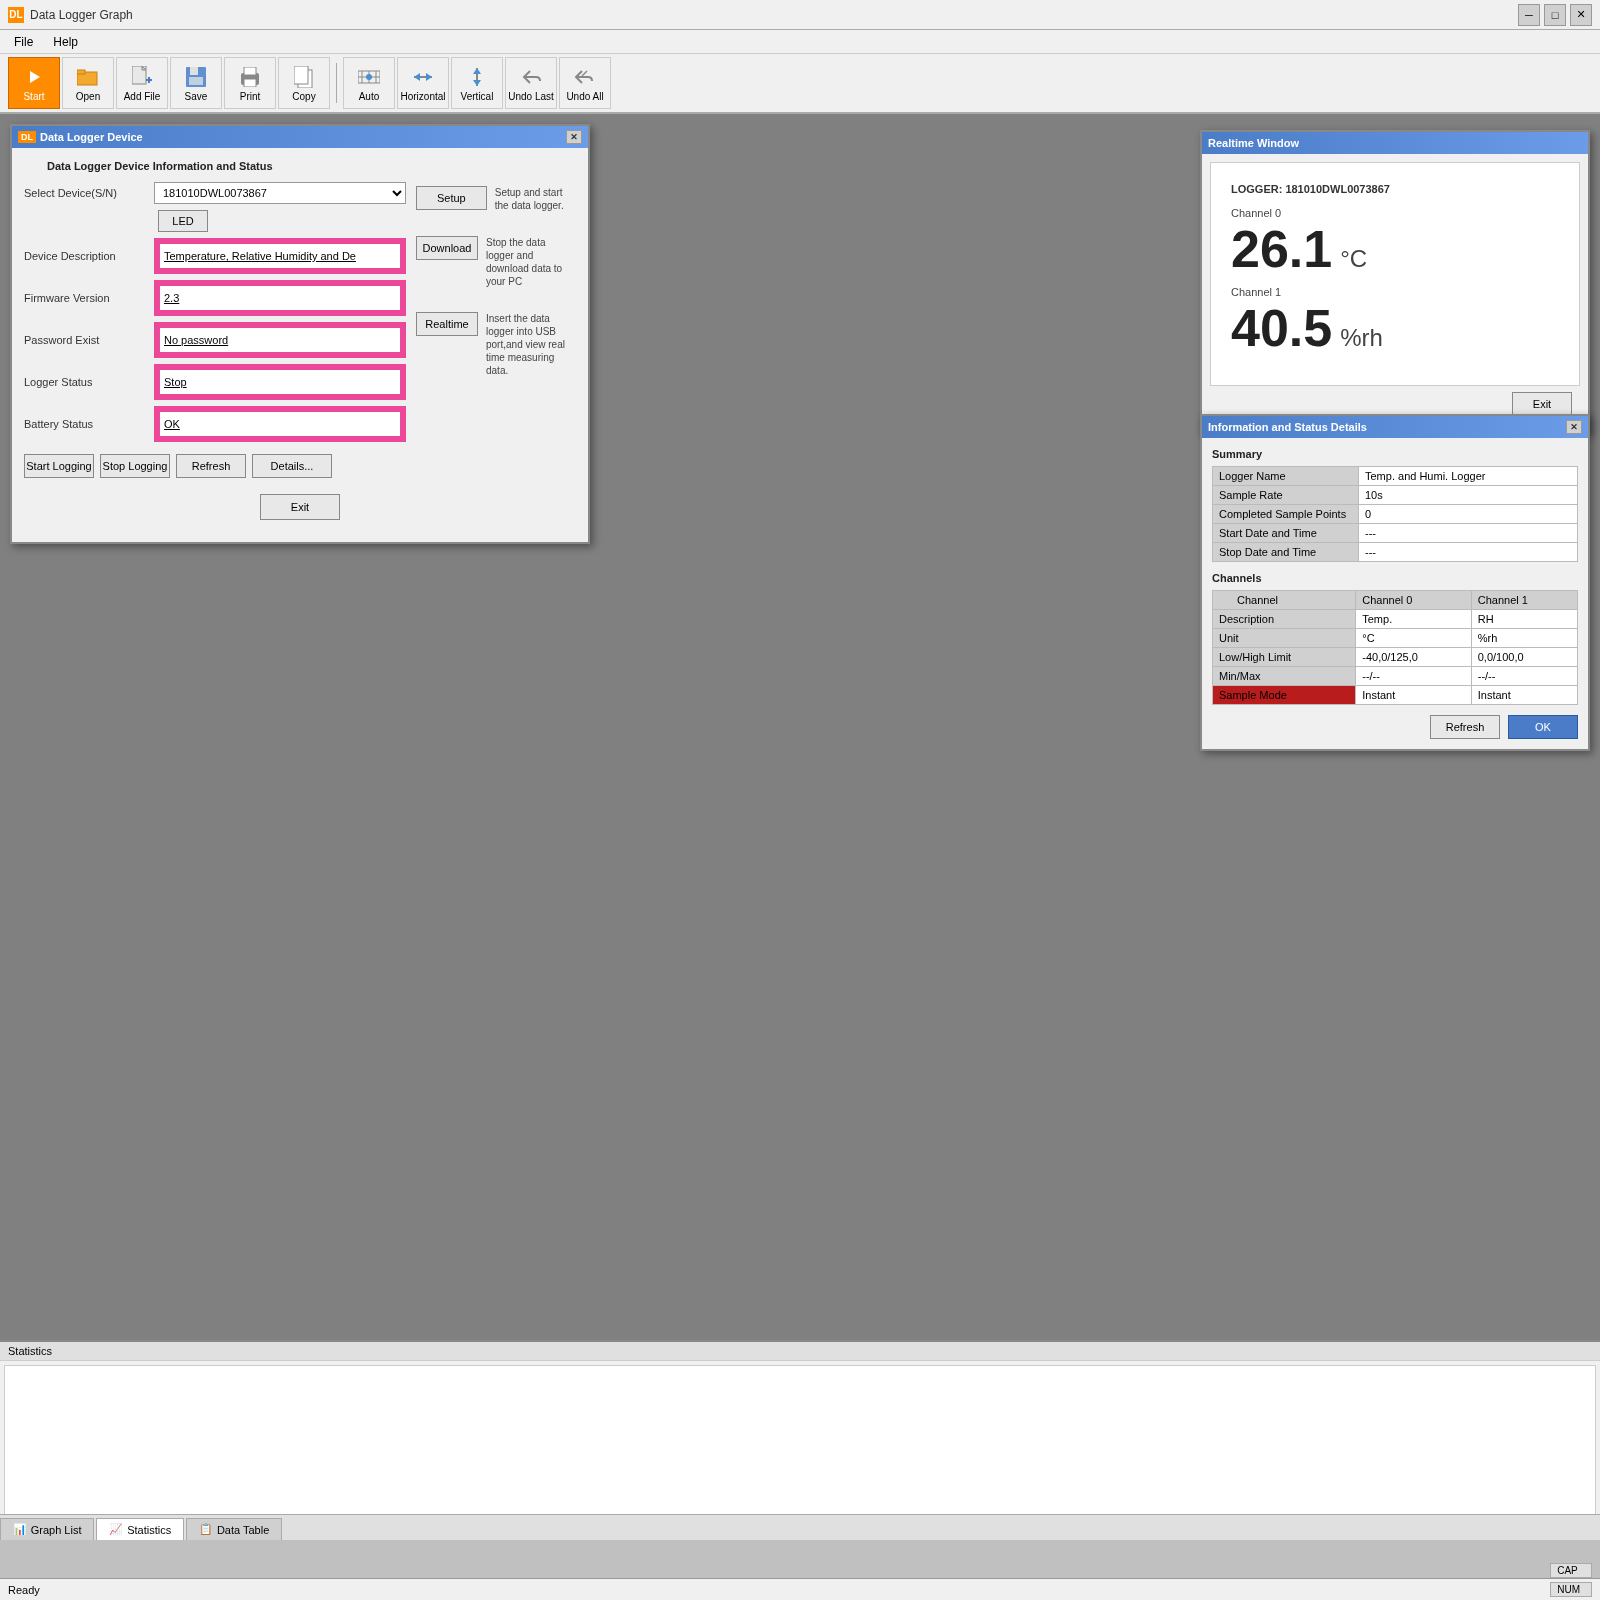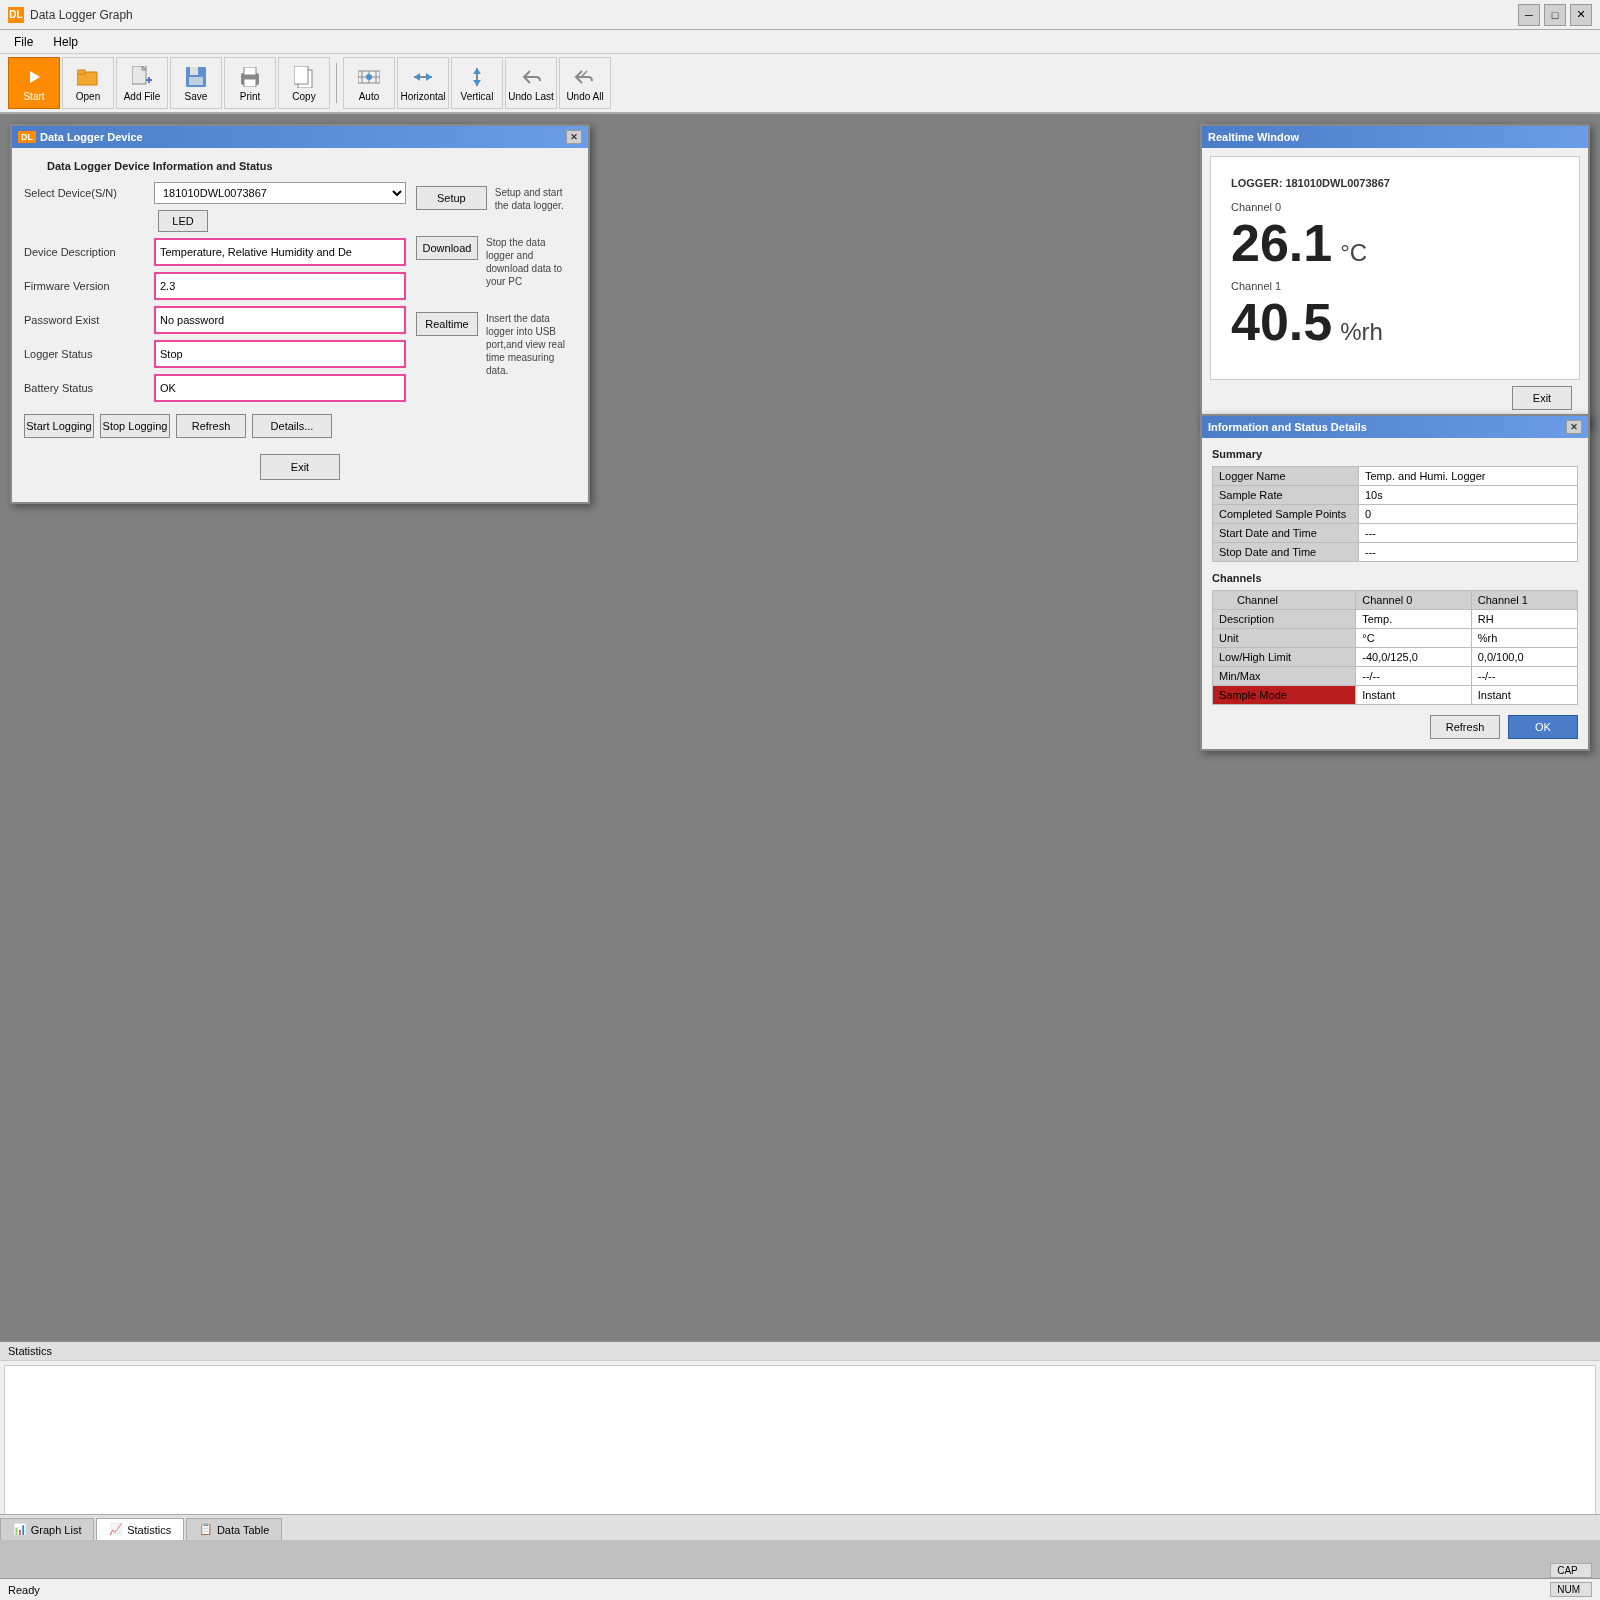--- a/index.html
+++ b/index.html
@@ -173,25 +173,26 @@
       align-items: center;
       margin-bottom: 6px;
     }
     .form-label {
       width: 130px;
       font-size: 11px;
       color: #333;
     }
     .form-input {
       flex: 1;
-      height: 28px;
-      border: 2px solid #ec4899;
+      height: 36px;
+      border: 6px solid #ec4899;
       background: white;
       padding: 0 4px;
       font-size: 11px;
+      text-decoration: underline;
     }
     .form-select {
       flex: 1;
       height: 22px;
       border: 1px solid #999;
       background: white;
       font-size: 11px;
       padding: 0 4px;
     }
     .action-btn {
@@ -663,21 +664,21 @@
           </div>
         </div>
       </div>
 
       <div style="text-align:center; margin-top:16px;">
         <button class="exit-btn">Exit</button>
       </div>
     </div>
   </div>
 
-  <div class="window realtime-window" style="top:10px; right:10px; width:390px;">
+  <div class="window realtime-window" style="top:16px; right:10px; width:390px;">
     <div class="window-title-bar">
       <span>Realtime Window</span>
     </div>
     <div style="padding:8px;">
       <div style="background:white; border:1px solid #ccc; padding:20px; margin-bottom:6px;">
         <div class="logger-id">LOGGER: 181010DWL0073867</div>
 
         <div>
           <div class="channel-label">Channel 0</div>
           <div class="channel-row">

